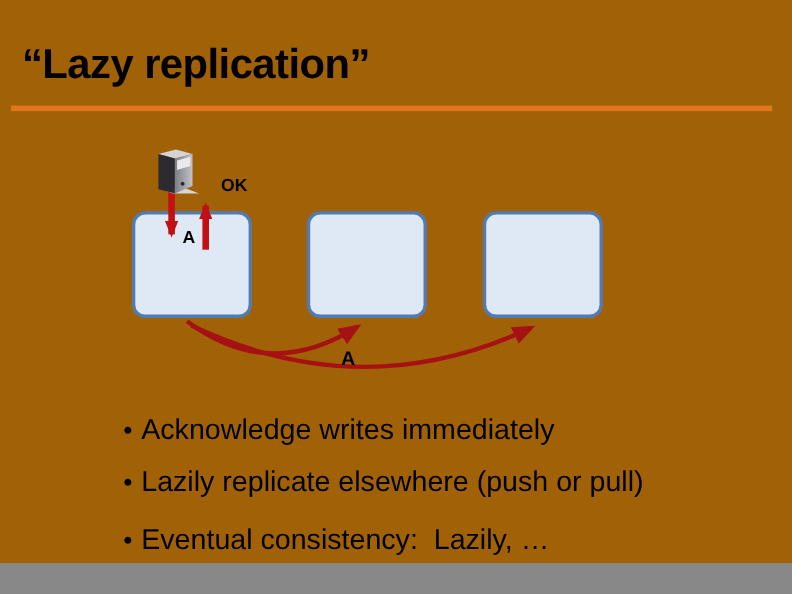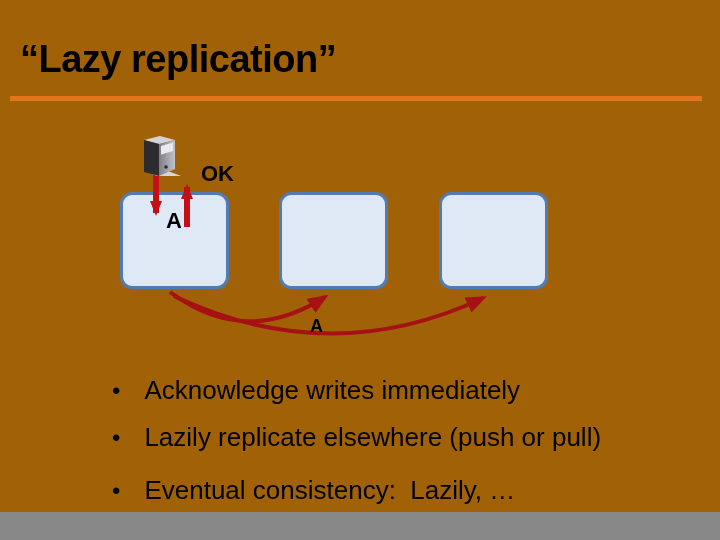--- a/index.html
+++ b/index.html
@@ -23,36 +23,36 @@
     position:absolute;top:192px;width:103px;height:91px;
     background:#dfe8f5;
     border:3px solid #4f7cb5;
     border-radius:12px;
   }
   .node-1{left:120px;}
   .node-2{left:279px;}
   .node-3{left:439px;}
   .diagram-svg{position:absolute;left:0;top:0;width:720px;height:540px;}
   .diagram-label{
-    position:absolute;font-size:22px;font-weight:bold;color:#000;
+    position:absolute;font-size:16px;font-weight:bold;color:#000;
     white-space:pre;
   }
   .label-write-a{left:166px;top:208px;}
   .label-ok{left:201px;top:161px;}
   .label-replicate-a{left:310px;top:316px;font-size:18px;}
   .server-icon{position:absolute;left:136px;top:132px;width:48px;height:48px;}
   .bullet{
     position:absolute;left:112px;display:flex;align-items:baseline;
     font-size:26px;color:#000;line-height:1.15;
   }
   .bullet-1{top:376px;}
   .bullet-2{top:423px;}
   .bullet-3{top:476px;}
   .bullet .dot{font-size:24px;flex:0 0 auto;}
-  .bullet .txt{margin-left:24px;white-space:pre;}
+  .bullet .txt{margin-left:8px;white-space:pre;}
 </style>
 </head>
 <body>
 
 <div class="slide">
 
   <h1 class="slide-title">“Lazy replication”</h1>
   <div class="title-rule"></div>
 
   <div class="node node-1"></div>

